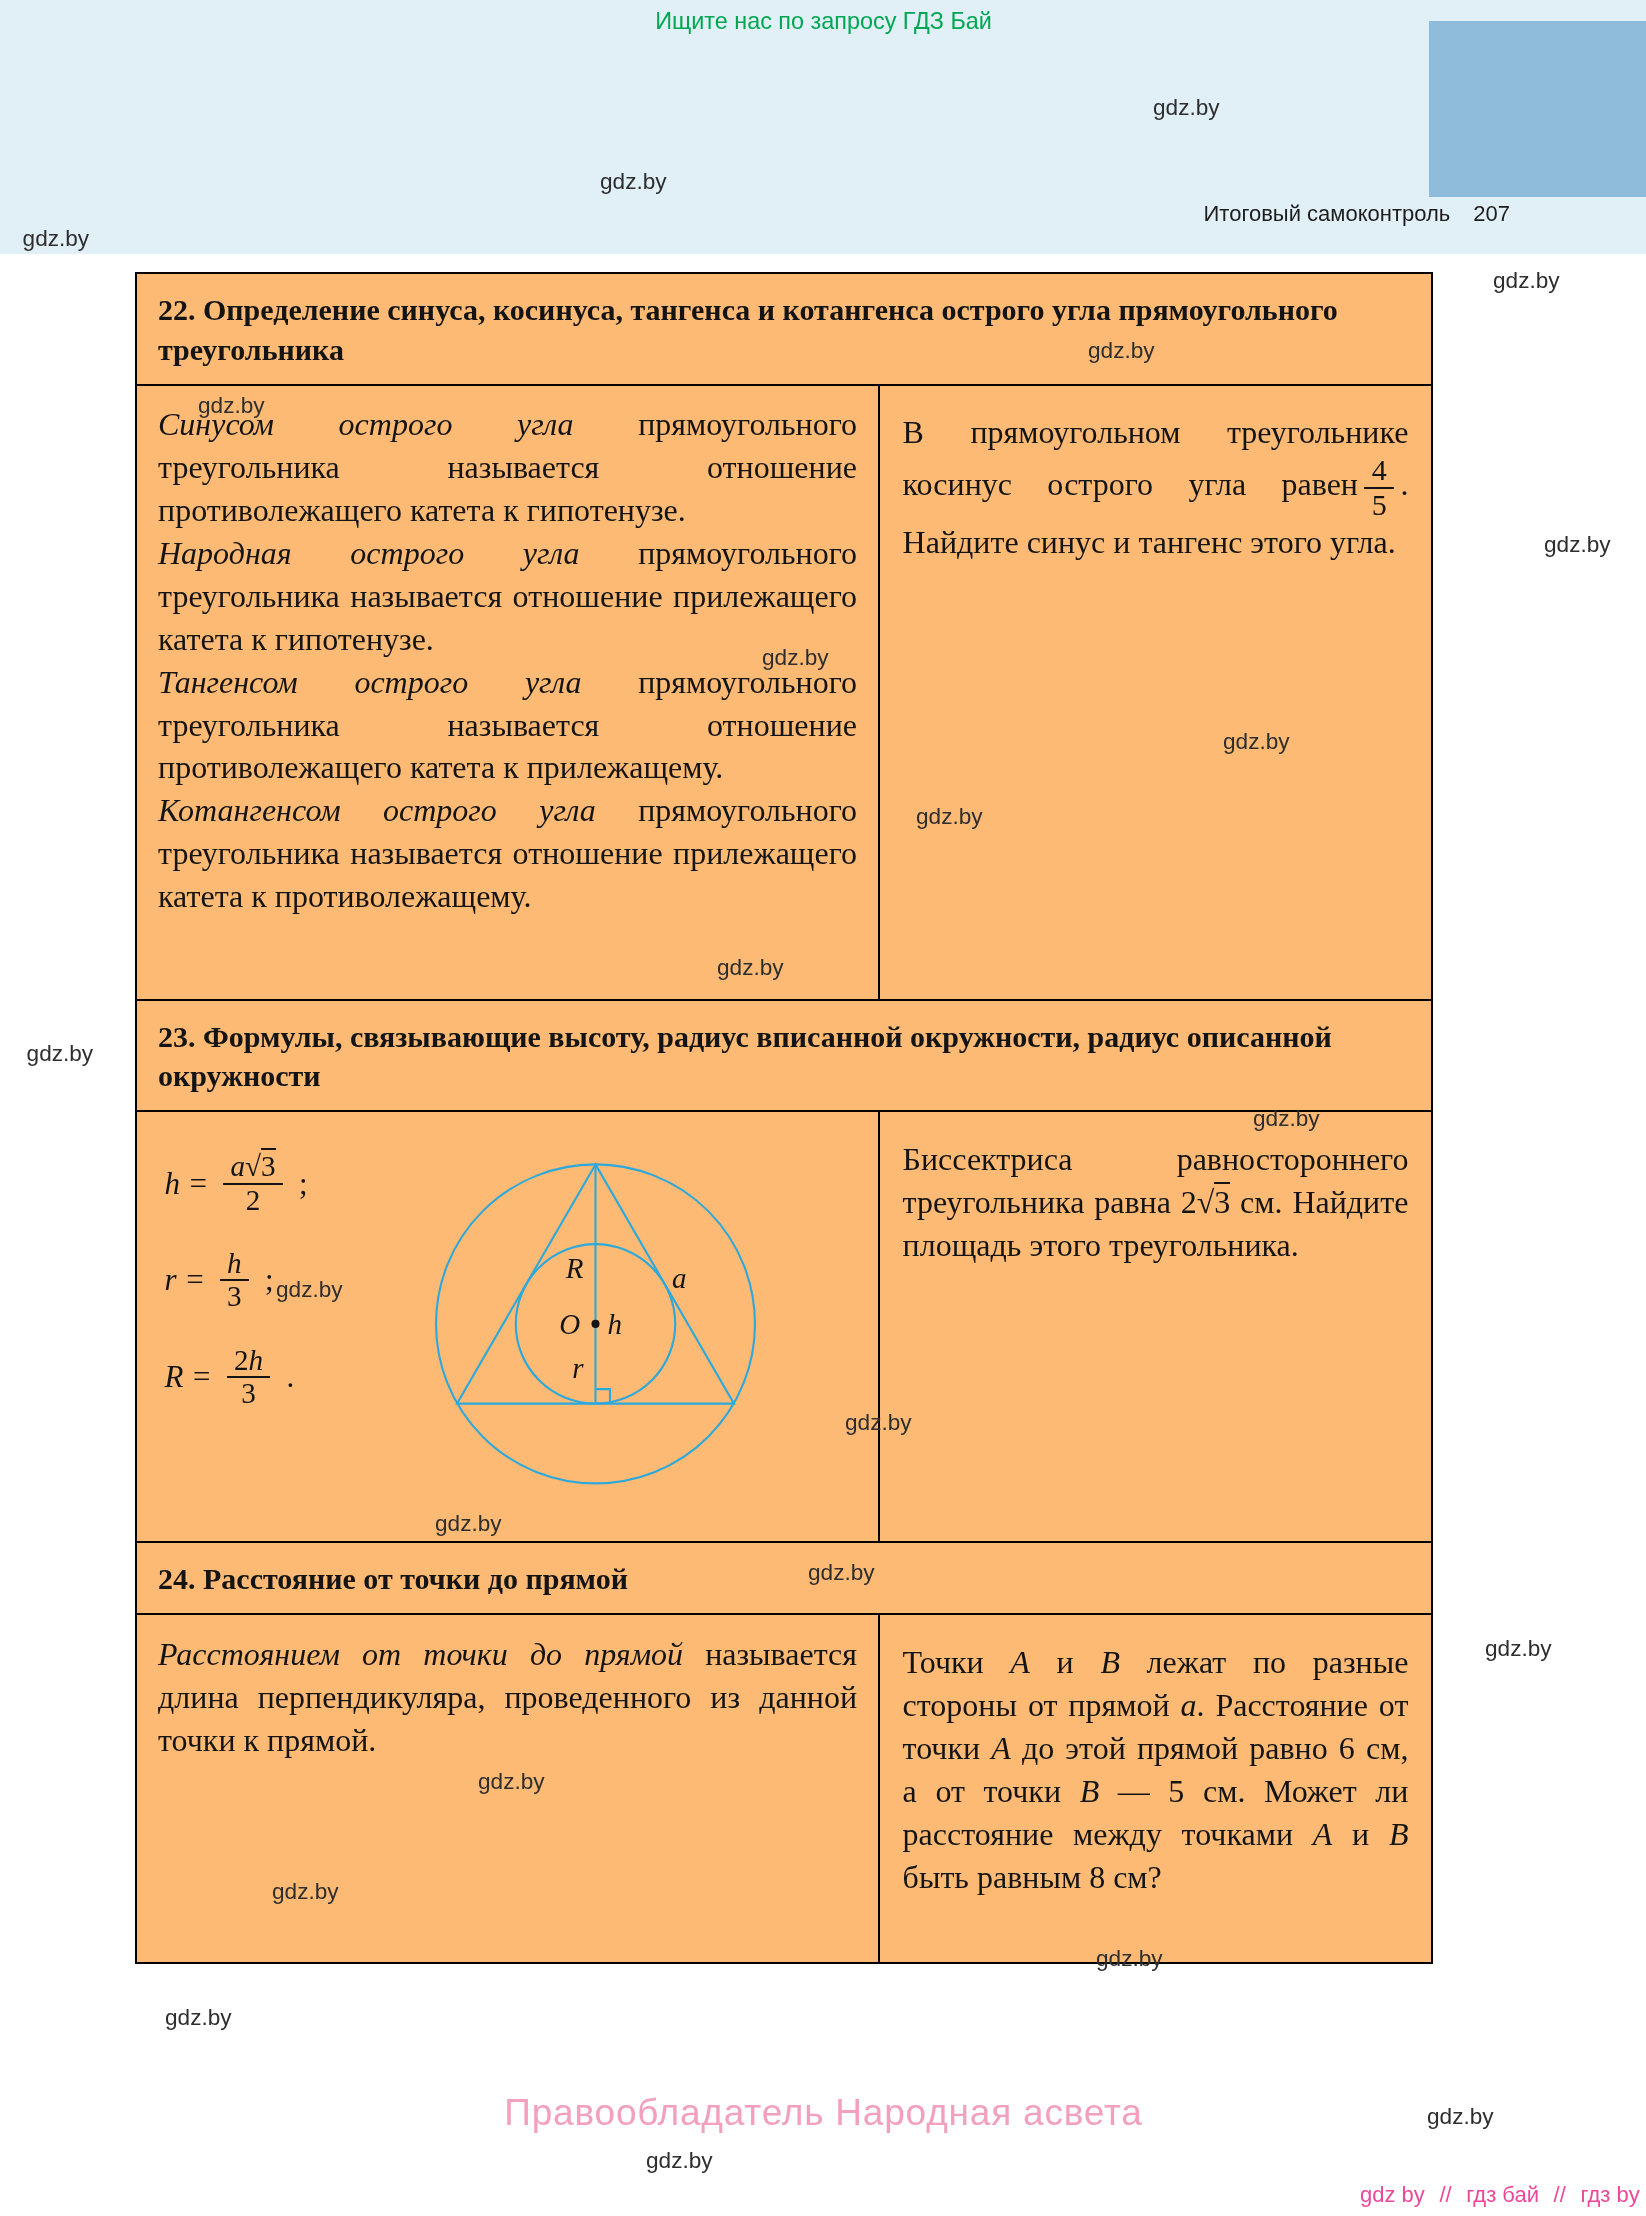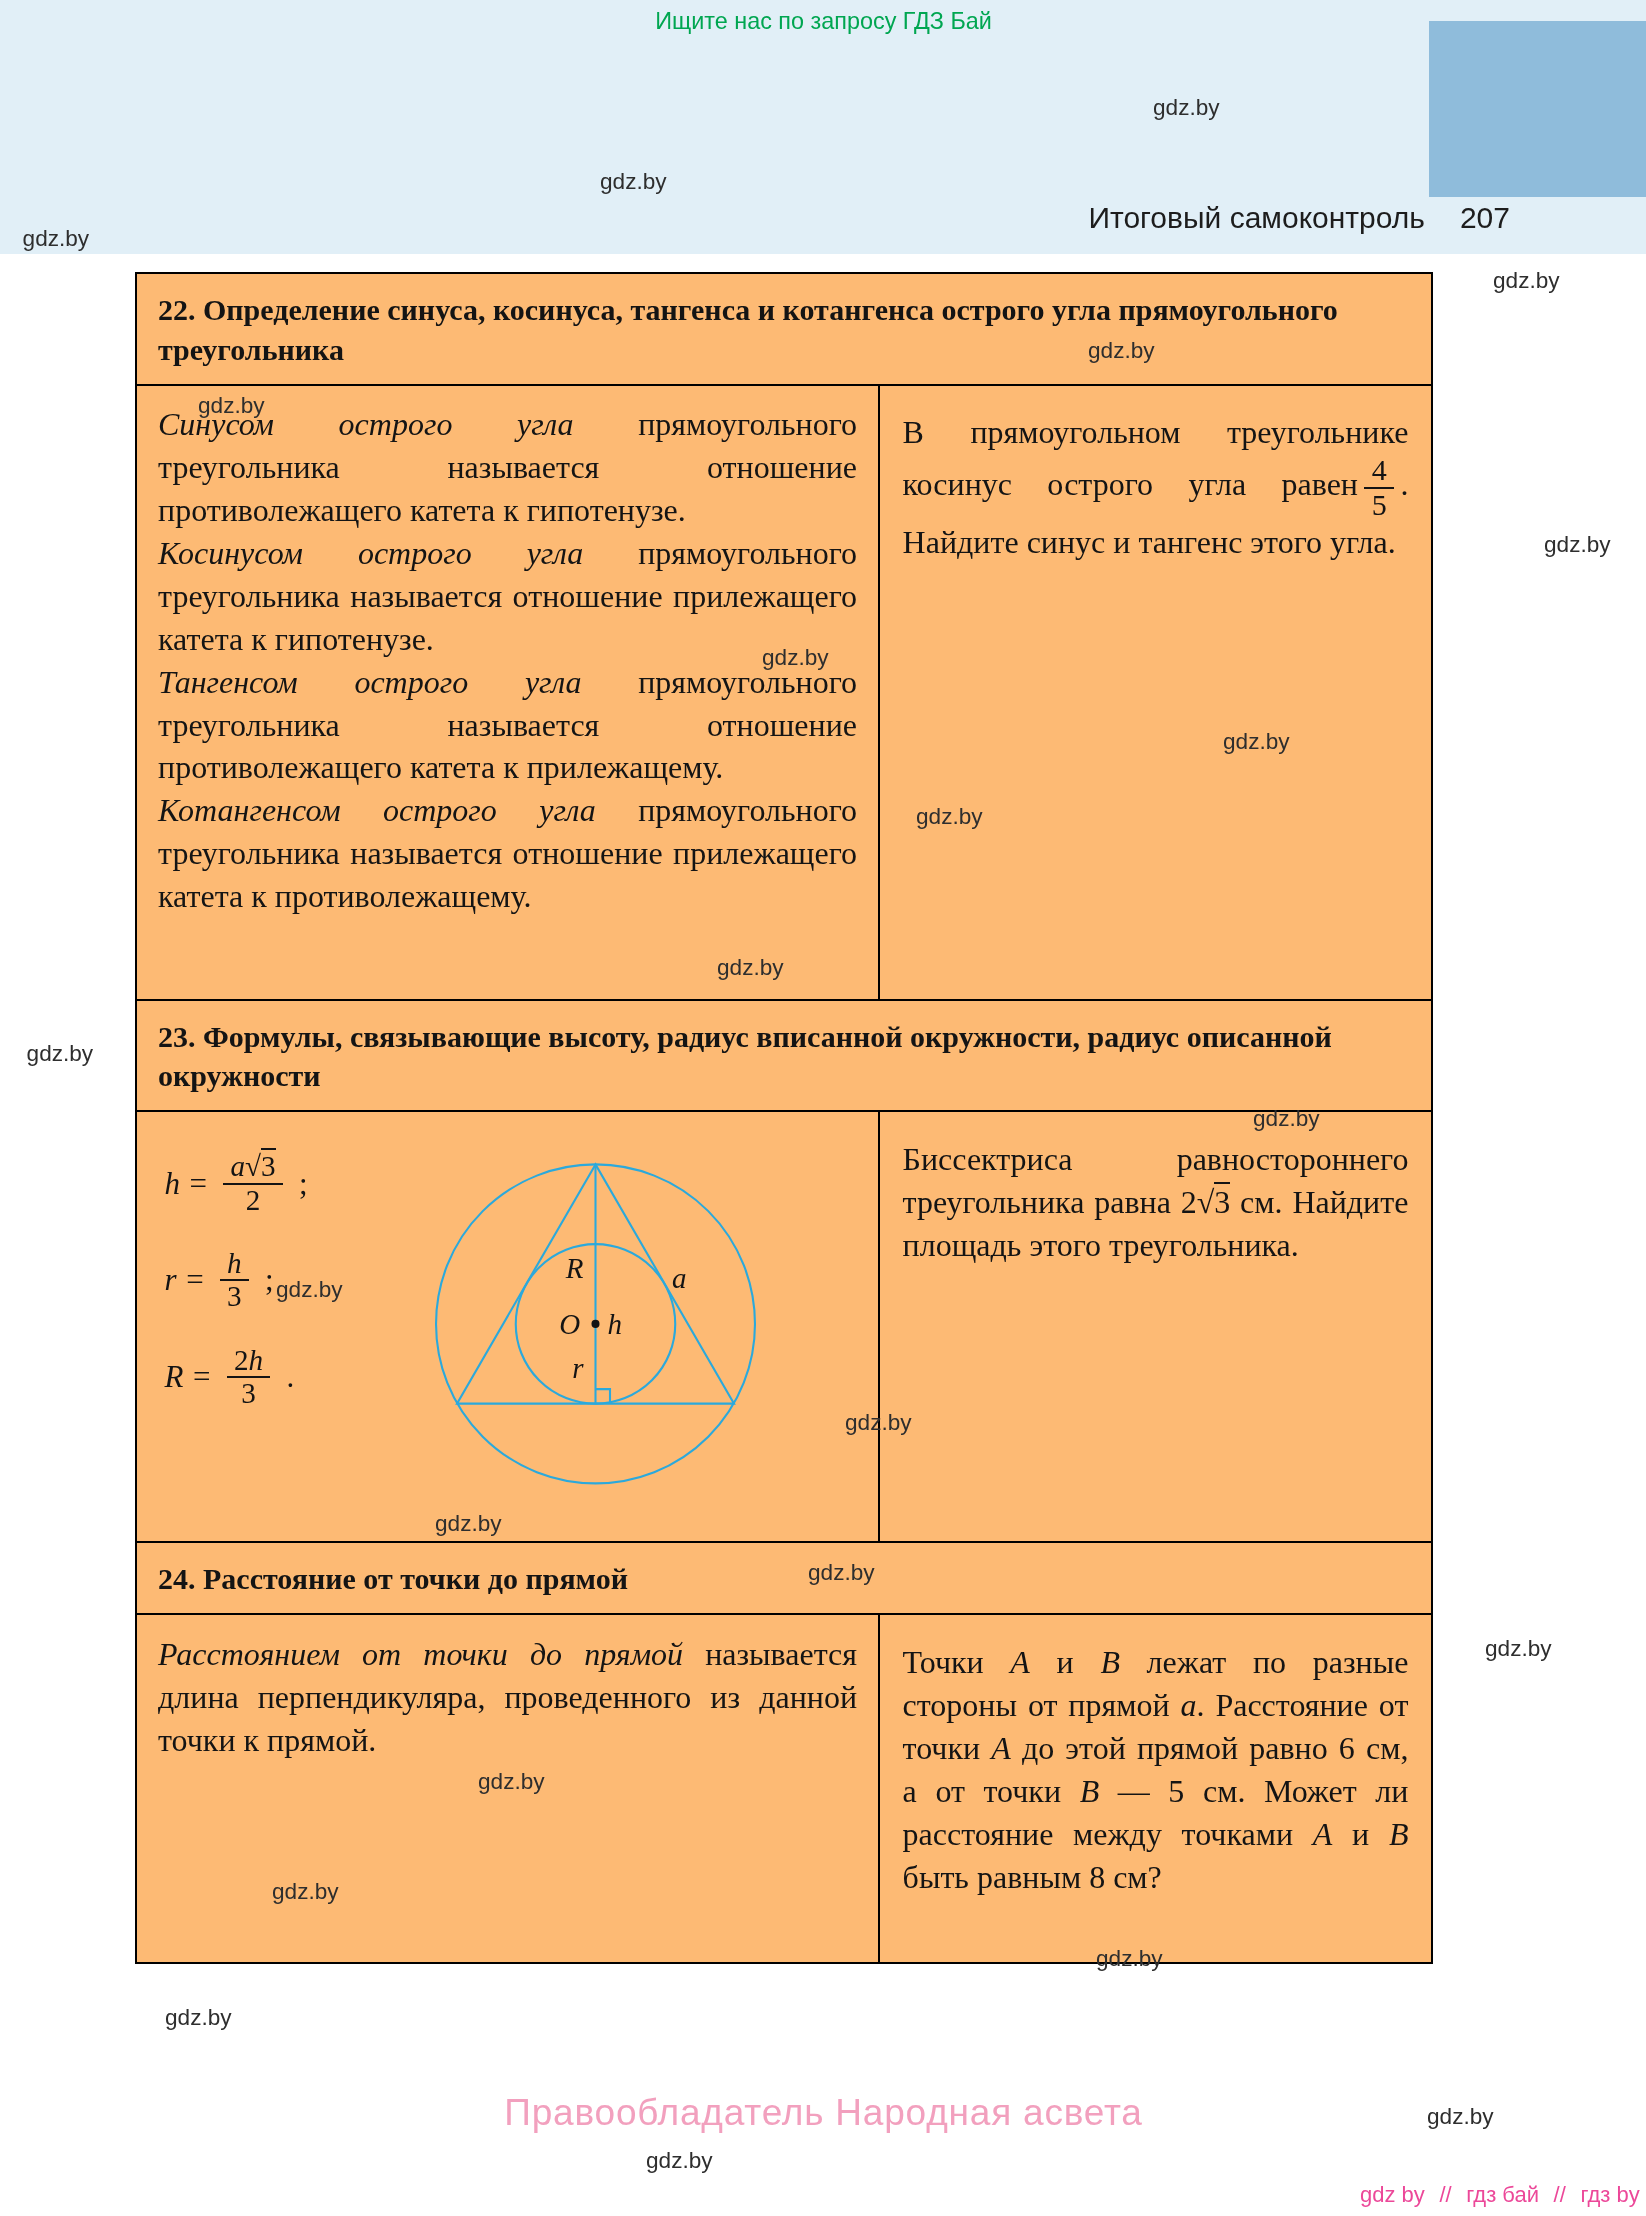--- a/index.html
+++ b/index.html
@@ -22,23 +22,23 @@
     background: #8fbcdb;
   }
   .promo {
     position: absolute; top: 8px; left: 0; width: 100%;
     text-align: center;
     font-family: "Liberation Sans", sans-serif;
     font-size: 23.4px; color: #00a651;
   }
   .page-header {
     position: absolute; top: 201px; right: 137px;
-    display: flex; align-items: flex-end; gap: 35px;
-    font-family: "Liberation Sans", sans-serif;
-    font-size: 30px; color: #1d1d1d;
+    display: flex; align-items: flex-end; gap: 23px;
+    font-family: "Liberation Sans", sans-serif;
+    font-size: 22px; color: #1d1d1d;
   }
   .main-table {
     position: absolute; left: 135px; top: 272px;
     width: 1298px;
     border: 2.4px solid #000;
     background: #fdba74;
     box-sizing: border-box;
   }
   .title-row {
     border-bottom: 2.4px solid #000;
@@ -118,21 +118,21 @@
   <span>207</span>
 </div>
 
 <div class="main-table">
 
   <div class="title-row">22. Определение синуса, косинуса, тангенса и котангенса острого угла прямоугольного треугольника</div>
   <div class="content-row r22c">
     <div class="cell-left">
       <div class="cell-text">
         <p><i>Синусом острого угла</i><span> прямоугольного треугольника называется отношение противолежащего катета к гипотенузе.</span></p>
-        <p><i>Косинусом острого угла</i><span> прямоугольного треугольника называется отношение прилежащего катета к гипотенузе.</span></p>
+        <p><i>Народная острого угла</i><span> прямоугольного треугольника называется отношение прилежащего катета к гипотенузе.</span></p>
         <p><i>Тангенсом острого угла</i><span> прямоугольного треугольника называется отношение противолежащего катета к прилежащему.</span></p>
         <p><i>Котангенсом острого угла</i><span> прямоугольного треугольника называется отношение прилежащего катета к противолежащему.</span></p>
       </div>
     </div>
     <div class="cell-right">
       <div class="cell-text">
         <span>В прямоугольном треугольнике косинус острого угла равен</span><span class="frac">
             <span class="num">4</span>
             <span class="den">5</span>
           </span><span>. Найдите синус и тангенс этого угла.</span>

